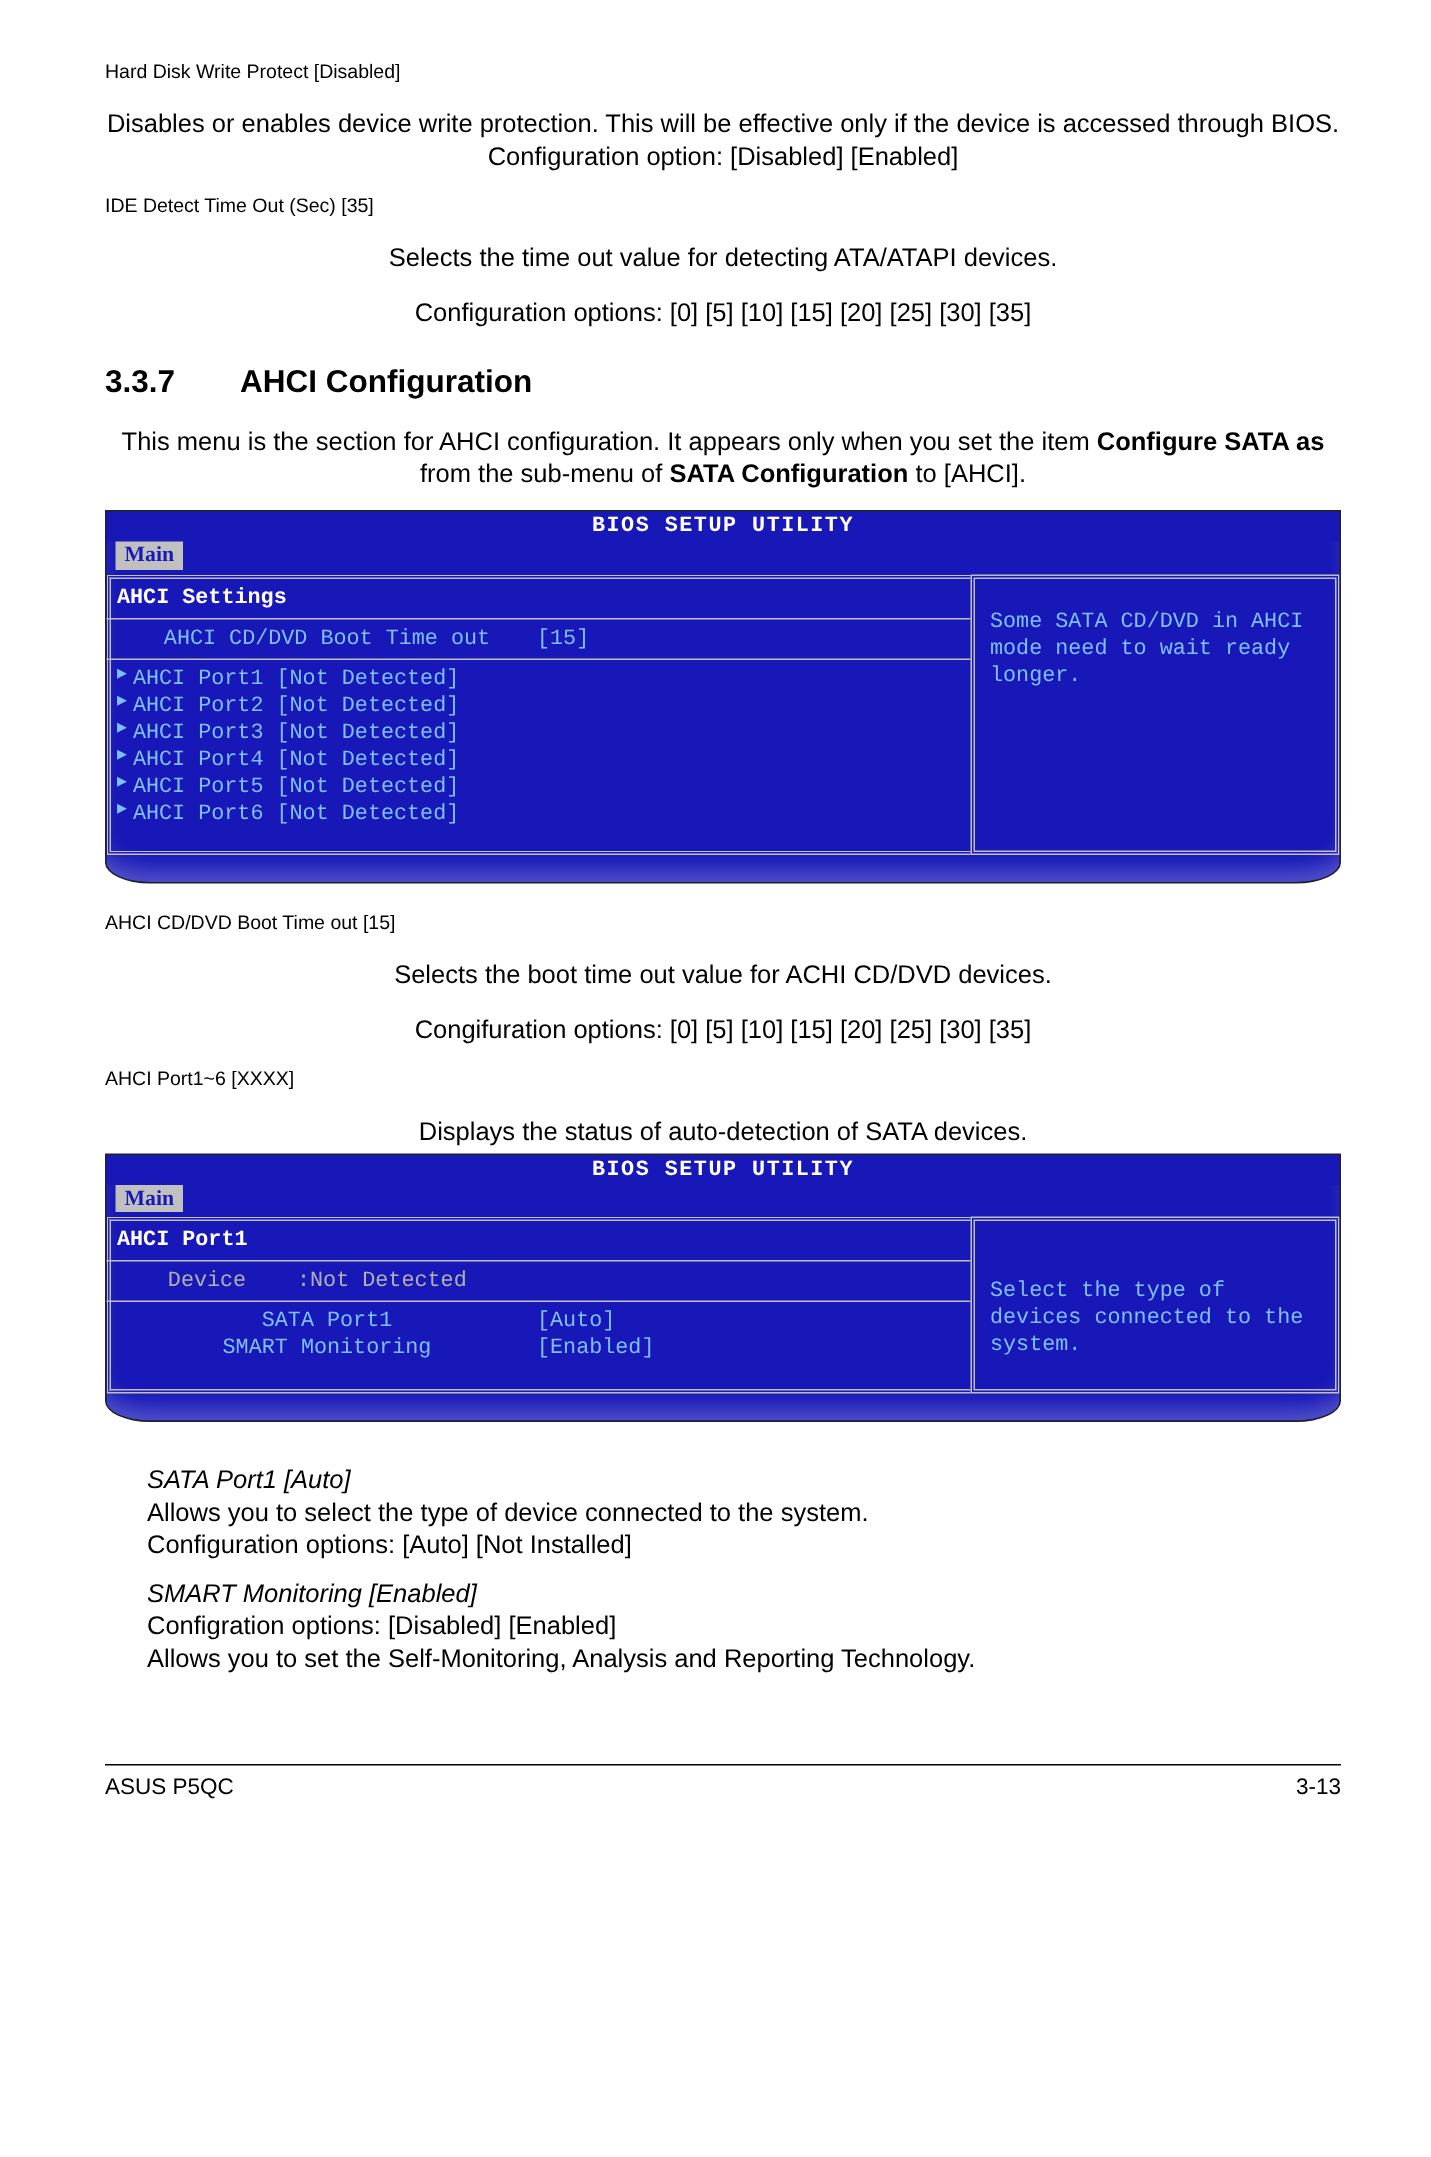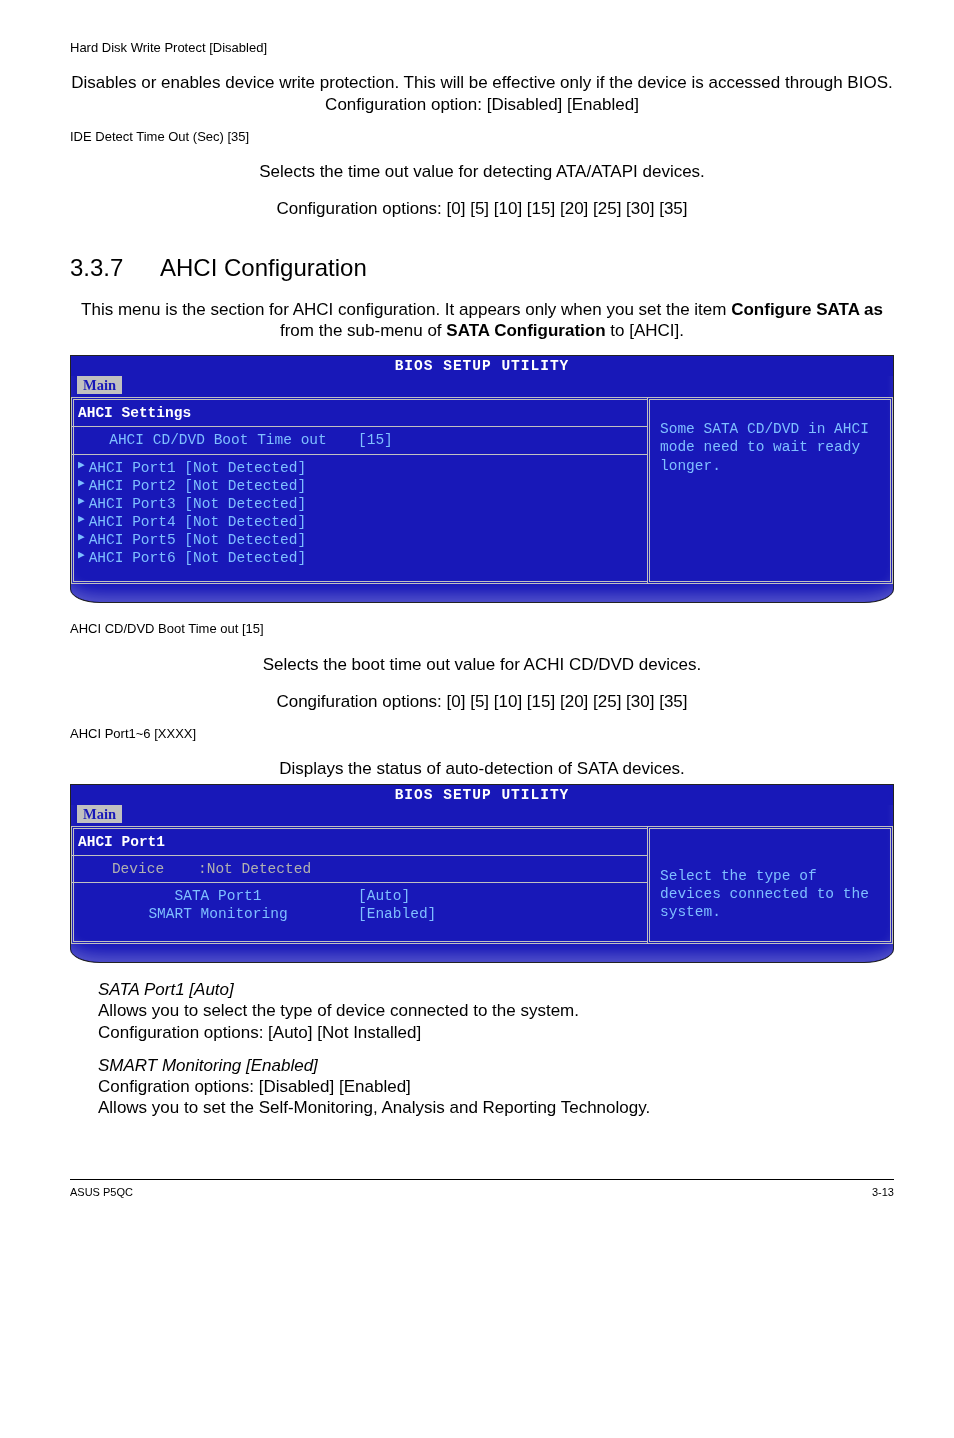--- a/index.html
+++ b/index.html
@@ -11,36 +11,36 @@
     color: #000;
     background: #fff;
     width: 824px;
   }
   h3.subhead {
     font-size: 13px;
     font-weight: normal;
     margin: 0 0 4px 0;
   }
   h2.section {
-    font-size: 24px;
-    font-weight: normal;
-    margin: 33px 0 6px 0;
+    font-size: 21px;
+    font-weight: bold;
+    margin: 22px 0 6px 0;
   }
   h2.section .num { display:inline-block; width: 90px;}
   p { margin: 16px 0 14px 0; text-align: center; }
   .bios-box {
     background: #1818b8;
     color: #e0e0e0;
     font-family: "Courier New", monospace;
     font-size: 14.5px;
     border: 1px solid #222;
     padding: 0 0 18px 0;
     position: relative;
     border-radius: 0 0 30px 30px / 0 0 14px 14px;
-    margin-bottom: 0;
+    margin-bottom: 12px;
     overflow: hidden;
     box-shadow: inset 0 -14px 14px -6px rgba(255,255,255,.25);
   }
   .bios-title {
     background: #1818b8;
     color: #fff;
     text-align: center;
     font-weight: bold;
     padding: 1px 0;
     letter-spacing: 1px;
@@ -77,21 +77,21 @@
     border:none; border-top:1px solid #c0c0c0; margin:4px -10px;
   }
   .tri::before { content:"\25B6"; color:#7fbfff; margin-right:4px; font-size:11px; }
   .bios-right .help { color:#7fbfff; }
   .grey { color:#b0b0b0; }
   .small-block { margin: 18px 0 4px 0; }
   .under { font-style: italic;}
   .indent { margin-left: 28px; }
   .footer {
     border-top:1px solid #000; margin-top:60px; padding-top:6px;
-    font-size:11px; display:flex; justify-content:space-between;
+    font-size:15px; display:flex; justify-content:space-between;
   }
 </style>
 </head>
 <body>
 
 <h3 class="subhead">Hard Disk Write Protect [Disabled]</h3>
 <p>Disables or enables device write protection. This will be effective only if the device is accessed through BIOS.</p>
 <p style="margin-top:-14px">Configuration option: [Disabled] [Enabled]</p>
 
 <h3 class="subhead">IDE Detect Time Out (Sec) [35]</h3>

